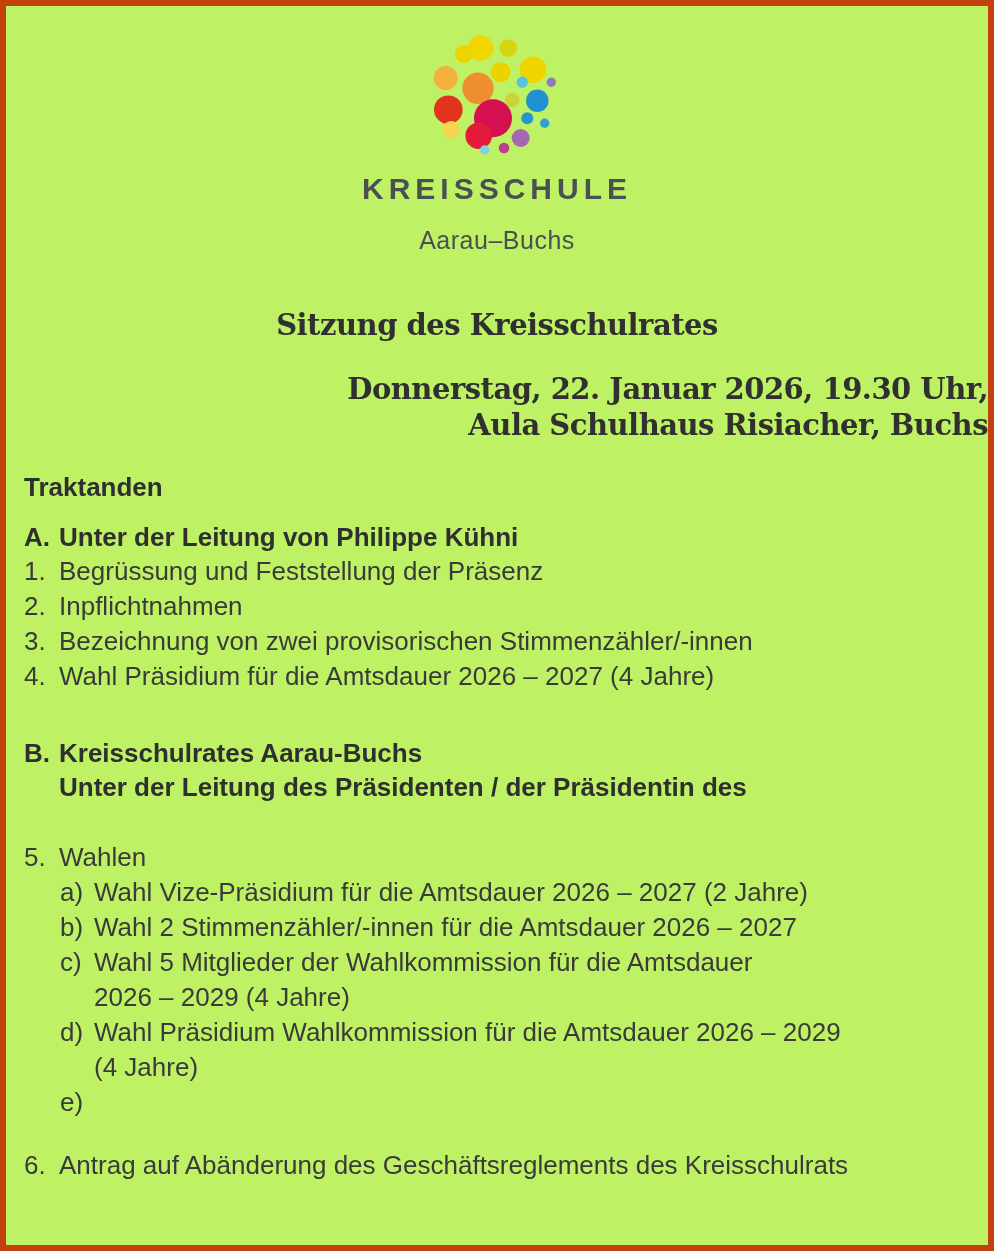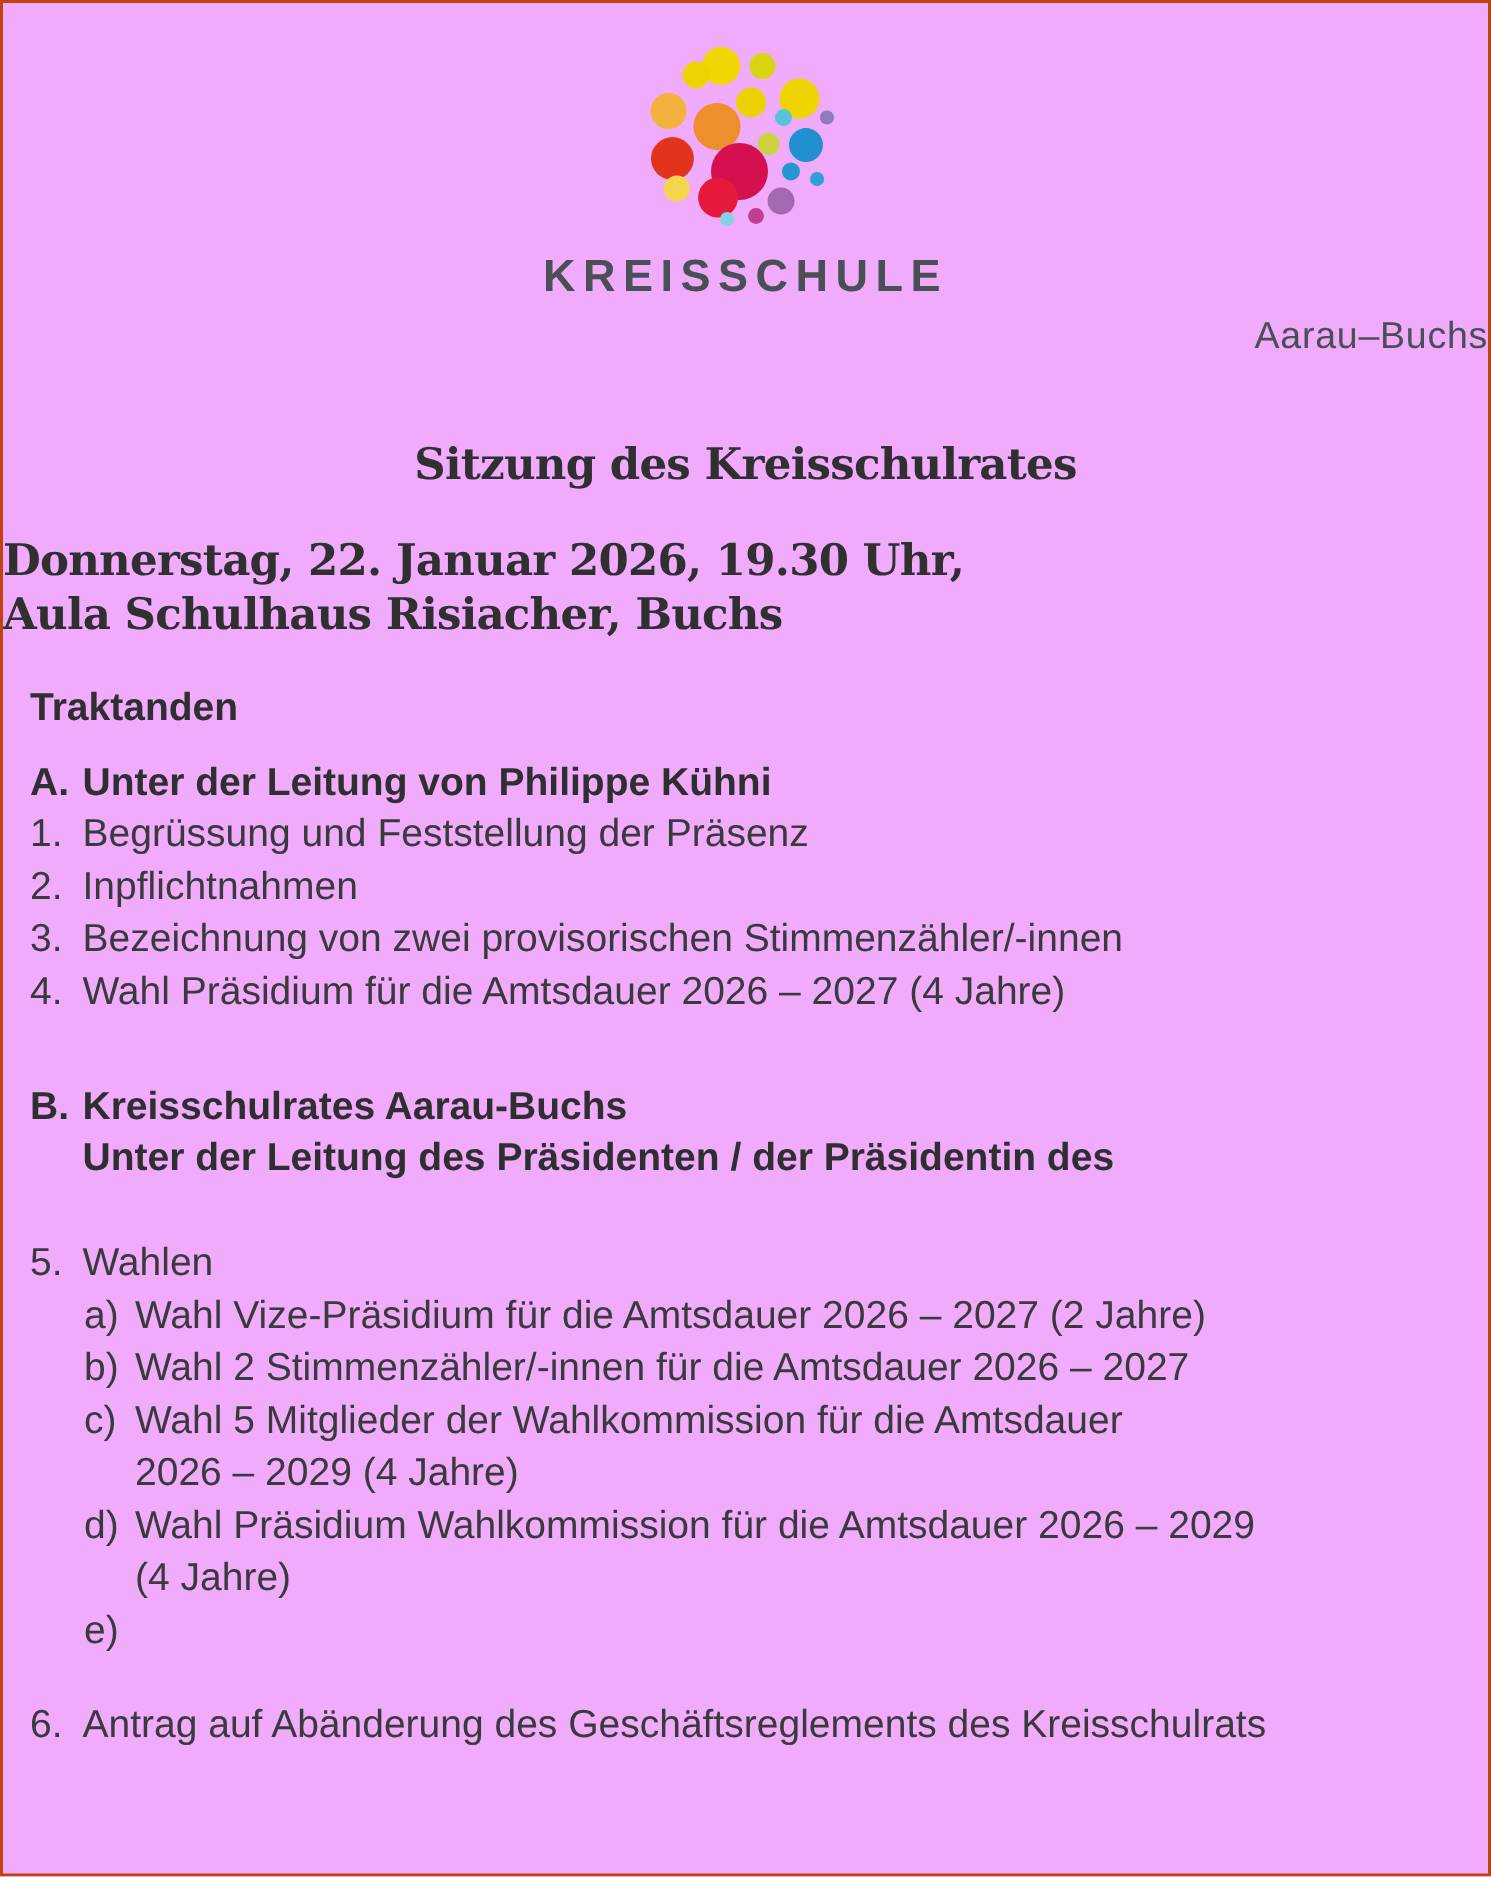--- a/index.html
+++ b/index.html
@@ -1,59 +1,58 @@
 <!DOCTYPE html>
 <html><head>
 <meta charset="utf-8">
 <style>
   html,body{margin:0;padding:0;background:#ffffff;}
   .page{
     position:relative;
     width:994px;height:1251px;
     box-sizing:border-box;
-    border:2px solid #c2410c;
-    background:#f0abfc;
+    border:6px solid #c2410c;
+    background:#bef264;
     overflow:hidden;
     font-family:"Liberation Sans",sans-serif;
     color:#3a3a3a;
   }
   
   .logo-block{margin-top:23px;text-align:center;}
   .logo-circles{display:block;margin:0 auto;width:140px;height:130px;}
   .logo-name{
     margin-top:14px;
     font-size:30px;line-height:32px;
     font-weight:bold;
     letter-spacing:5px;
     color:#4a4f54;
   }
   .logo-sub{
-    margin-top:8px;
+    margin-top:20px;
     font-size:25px;line-height:30px;
     letter-spacing:0.5px;
     color:#4a4f54;
-    text-align:right;
   }
   
   .doc-title{
     margin:52px 0 0 0;
     font-family:"DejaVu Serif",serif;
     font-weight:bold;
     font-size:29px;line-height:36px;
     letter-spacing:-0.5px;
     text-align:center;
     color:#303030;
   }
   .doc-datetime{
     margin-top:28px;
     font-family:"DejaVu Serif",serif;
     font-weight:bold;
     font-size:29px;line-height:36px;
     letter-spacing:-0.5px;
-    text-align:left;
+    text-align:right;
     color:#303030;
   }
   
   .agenda{padding:0 20px 0 18px;font-size:26px;line-height:35px;}
   .agenda-heading{
     margin-top:27px;
     font-weight:bold;line-height:34px;color:#2f2f2f;
   }
   .item{display:flex;}
   .item .marker{flex:0 0 35px;}

